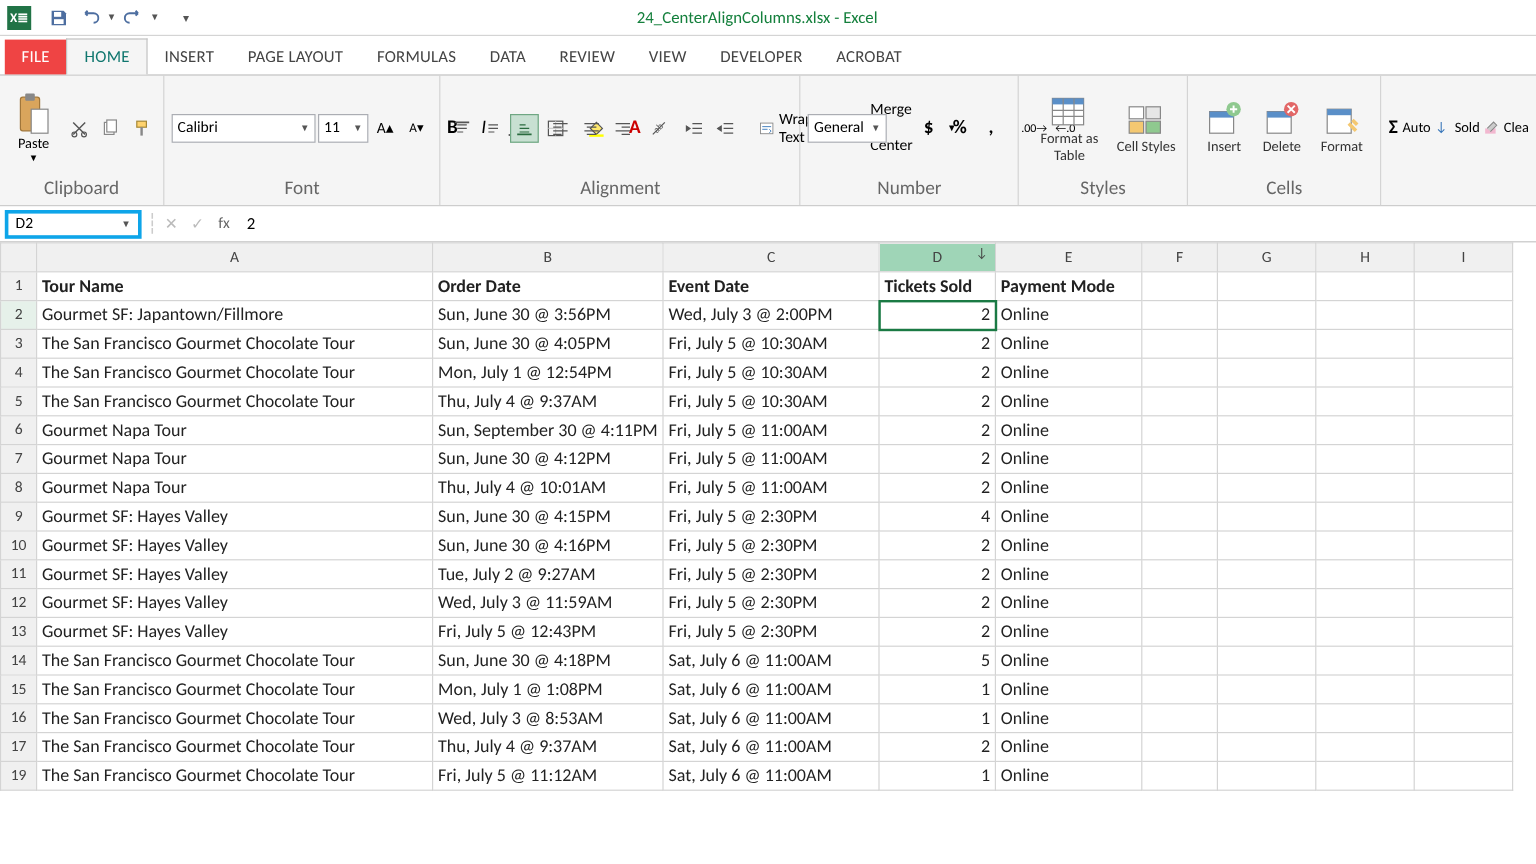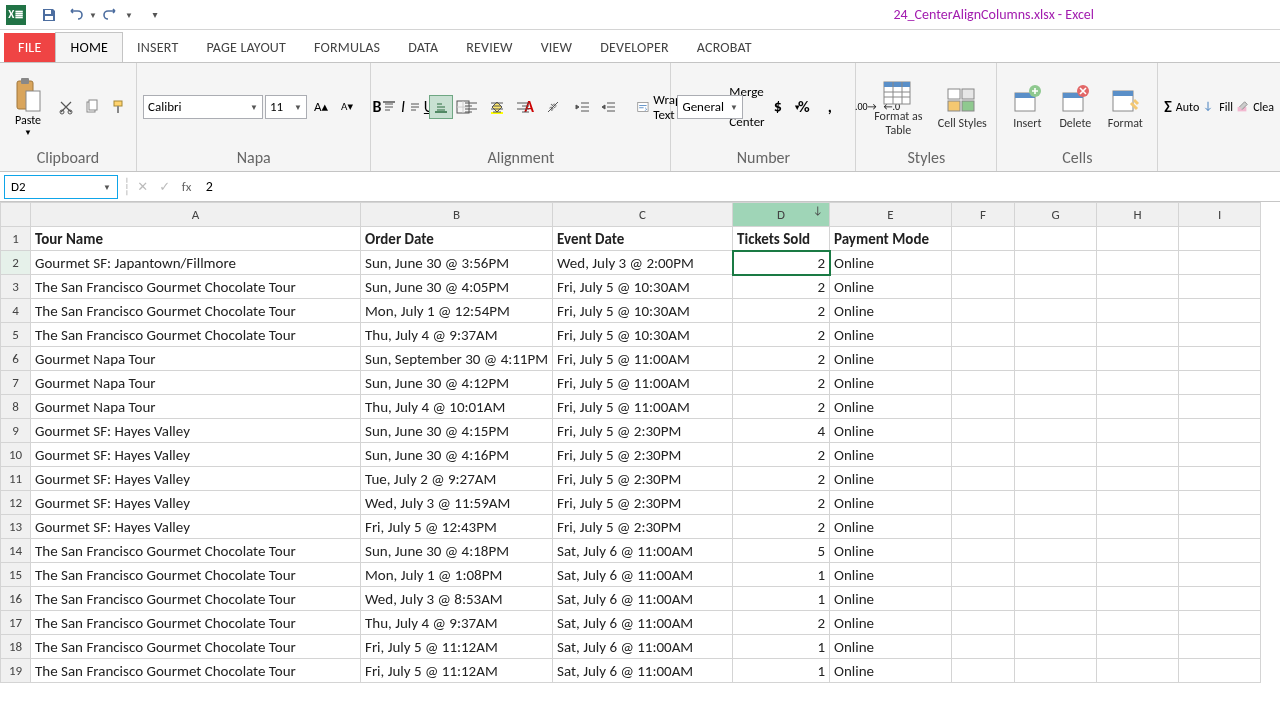--- a/index.html
+++ b/index.html
@@ -1,43 +1,43 @@
 <!DOCTYPE html>
 <html><head>
 <meta charset="utf-8">
 <style>
 *{box-sizing:border-box;margin:0;padding:0;font-family:"Segoe UI","Calibri",sans-serif;user-select:none}
 body{background:#fff;overflow:hidden;width:1280px;height:720px}
 .titlebar{height:30px;background:#fff;display:flex;align-items:center;padding:0 6px;border-bottom:1px solid #d4d4d4}
 .titlebar .tb-icon{width:20px;height:20px;background:#217346;color:#fff;font-size:11px;font-weight:bold;display:inline-flex;align-items:center;justify-content:center;margin-right:10px}
 .qat-btn{width:26px;height:26px;display:inline-flex;align-items:center;justify-content:center;color:#555;font-size:14px;cursor:default;background:transparent}
 .qat-btn svg{width:16px;height:16px}
-.title-text{flex:1;text-align:right;color:#a21caf;font-size:14px}
+.title-text{flex:1;text-align:center;color:#15803d;font-size:14px}
 .menubar{height:32px;background:#fff;display:flex;align-items:flex-end;padding-left:4px}
 .menu-tab{padding:6px 14px;font-size:14px;color:#444;cursor:default;text-transform:uppercase;letter-spacing:.2px}
 .menu-tab.file{background:#ef4444;color:#fff}
-.menu-tab.active{color:#000000;border:1px solid #c4c4c4;border-bottom:none;background:#f5f5f5}
+.menu-tab.active{color:#0f766e;border:1px solid #c4c4c4;border-bottom:none;background:#f5f5f5}
 .ribbon{height:110px;background:#f5f5f5;border-top:1px solid #c4c4c4;border-bottom:1px solid #c4c4c4;display:flex}
 .group{border-right:1px solid #d4d4d4;display:flex;flex-direction:column;justify-content:space-between;padding:4px 6px 2px}
 .group-body{flex:1;display:flex;align-items:center}
 .group-label{font-size:16px;color:#666;text-align:center;padding:2px 0;position:relative}
 .btn{display:inline-flex;align-items:center;justify-content:center;cursor:default}
 .stack{display:flex;gap:2px}
 .row{display:flex;gap:2px;align-items:center}
 .paste-col{display:flex;flex-direction:column;align-items:center;width:44px}
 .paste-col .ic{width:32px;height:36px}
 .bigbtn{display:flex;flex-direction:column;align-items:center;width:72px;font-size:12px;color:#333;text-align:center;line-height:1.1;padding-top:2px}
 .bigbtn .ic{width:32px;height:30px;margin-bottom:2px}
 .input-sel{height:24px;border:1px solid #abadb3;background:#fff;font-size:13px;padding:0 4px;display:flex;align-items:center;justify-content:space-between}
 .input-sel .dd{font-size:8px;color:#555;margin-left:6px}
 .mini{width:24px;height:24px;border:1px solid transparent}
 .mini svg{width:16px;height:16px}
 .mini.active{background:#c8e0d2;border-color:#6fa783}
 .namebox-row{height:30px;border-bottom:1px solid #c6c6c6;display:flex;align-items:center;background:#fff}
-.namebox{width:114px;height:24px;margin:0 4px;border:1px solid #0ea5e9;display:flex;align-items:center;padding:0 6px;font-size:13px;justify-content:space-between}
+.namebox{width:114px;height:24px;margin:0 4px;border:3px solid #0ea5e9;display:flex;align-items:center;padding:0 6px;font-size:13px;justify-content:space-between}
 .fx-btn{width:22px;height:22px;display:inline-flex;align-items:center;justify-content:center;color:#888;font-size:13px}
 .fx-label{color:#666}
 .formula-bar{flex:1;padding:0 8px;font-size:14px}
 .sheet{position:relative}
 table.sh{border-collapse:collapse;font-size:15px;color:#222}
 table.sh td,table.sh th{border:1px solid #d4d4d4;height:24px;white-space:nowrap;overflow:hidden;padding:0 4px}
 th.col-h{background:#f0f0f0;font-weight:400;color:#444;text-align:center;font-size:13px;height:21px}
 th.col-h.hot{background:#9fd5b7;position:relative}
 td.row-h{background:#f0f0f0;text-align:center;font-size:13px;color:#444;width:30px}
 td.row-h.hot{background:#e6f1ea}
@@ -157,21 +157,21 @@
               <path d="M3 8l5-5 5 5-5 5z" fill="#ffe96e" stroke="#555"></path>
               <rect x="2" y="13" width="12" height="2" fill="#ffff00"></rect>
             </svg>
           </span>
         <span style="width:4px"></span>
         <span class="mini btn">
             <span style="color:#c00;font-weight:700">A</span>
           </span>
       </div>
     </div>
-    <div class="group-label">Napa</div>
+    <div class="group-label">Font</div>
   </div>
 
   <div class="group" style="min-width:300px">
     <div class="group-body">
       <div class="stack" style="gap:6px">
         <div class="row">
           <span class="mini btn">
               <svg viewBox="0 0 16 16">
                 <path d="M2 3h12" stroke="#555" stroke-width="1.5"></path>
                 <path d="M4 5h8M4 8h8M4 11h5" stroke="#555"></path>
@@ -326,21 +326,21 @@
   <div class="group" style="border-right:none">
     <div class="group-body stack" style="gap:2px">
       <div class="btn" style="font-size:12px;gap:4px">
           <span style="font-size:16px;font-weight:700">Σ</span>
           <span>Auto</span>
         </div>
       <div class="btn" style="font-size:12px;gap:4px">
           <svg width="14" height="14" viewBox="0 0 16 16">
             <path d="M8 2v10M5 9l3 3 3-3" stroke="#3272b8" fill="none"></path>
           </svg>
-          <span>Fill</span>
+          <span>Sold</span>
         </div>
       <div class="btn" style="font-size:12px;gap:4px">
           <svg width="14" height="14" viewBox="0 0 16 16">
             <rect x="3" y="8" width="10" height="5" fill="#f2b8d0"></rect>
             <path d="M5 8l6-6 3 3-6 6" fill="#ccc" stroke="#888"></path>
           </svg>
           <span>Clea</span>
         </div>
     </div>
     <div class="group-label">&nbsp;</div>
@@ -572,38 +572,26 @@
           <td class="">Thu, July  4 @  9:37AM</td>
           <td class="">Sat, July  6 @ 11:00AM</td>
           <td class=" rn">2</td>
           <td class="">Online</td>
           <td class=""></td>
           <td class=""></td>
           <td class=""></td>
           <td class=""></td>
         </tr>
         <tr>
-          <td class="row-h">18</td>
+          <td class="row-h">19</td>
           <td class="">The San Francisco Gourmet Chocolate Tour</td>
           <td class="">Fri, July  5 @ 11:12AM</td>
           <td class="">Sat, July  6 @ 11:00AM</td>
           <td class=" rn">1</td>
           <td class="">Online</td>
           <td class=""></td>
           <td class=""></td>
           <td class=""></td>
           <td class=""></td>
         </tr>
-        <tr>
-          <td class="row-h">19</td>
-          <td class="">The San Francisco Gourmet Chocolate Tour</td>
-          <td class="">Fri, July  5 @ 11:12AM</td>
-          <td class="">Sat, July  6 @ 11:00AM</td>
-          <td class=" rn">1</td>
-          <td class="">Online</td>
-          <td class=""></td>
-          <td class=""></td>
-          <td class=""></td>
-          <td class=""></td>
-        </tr>
       </tbody>
     </table>
 </div>
 
 </body></html>

